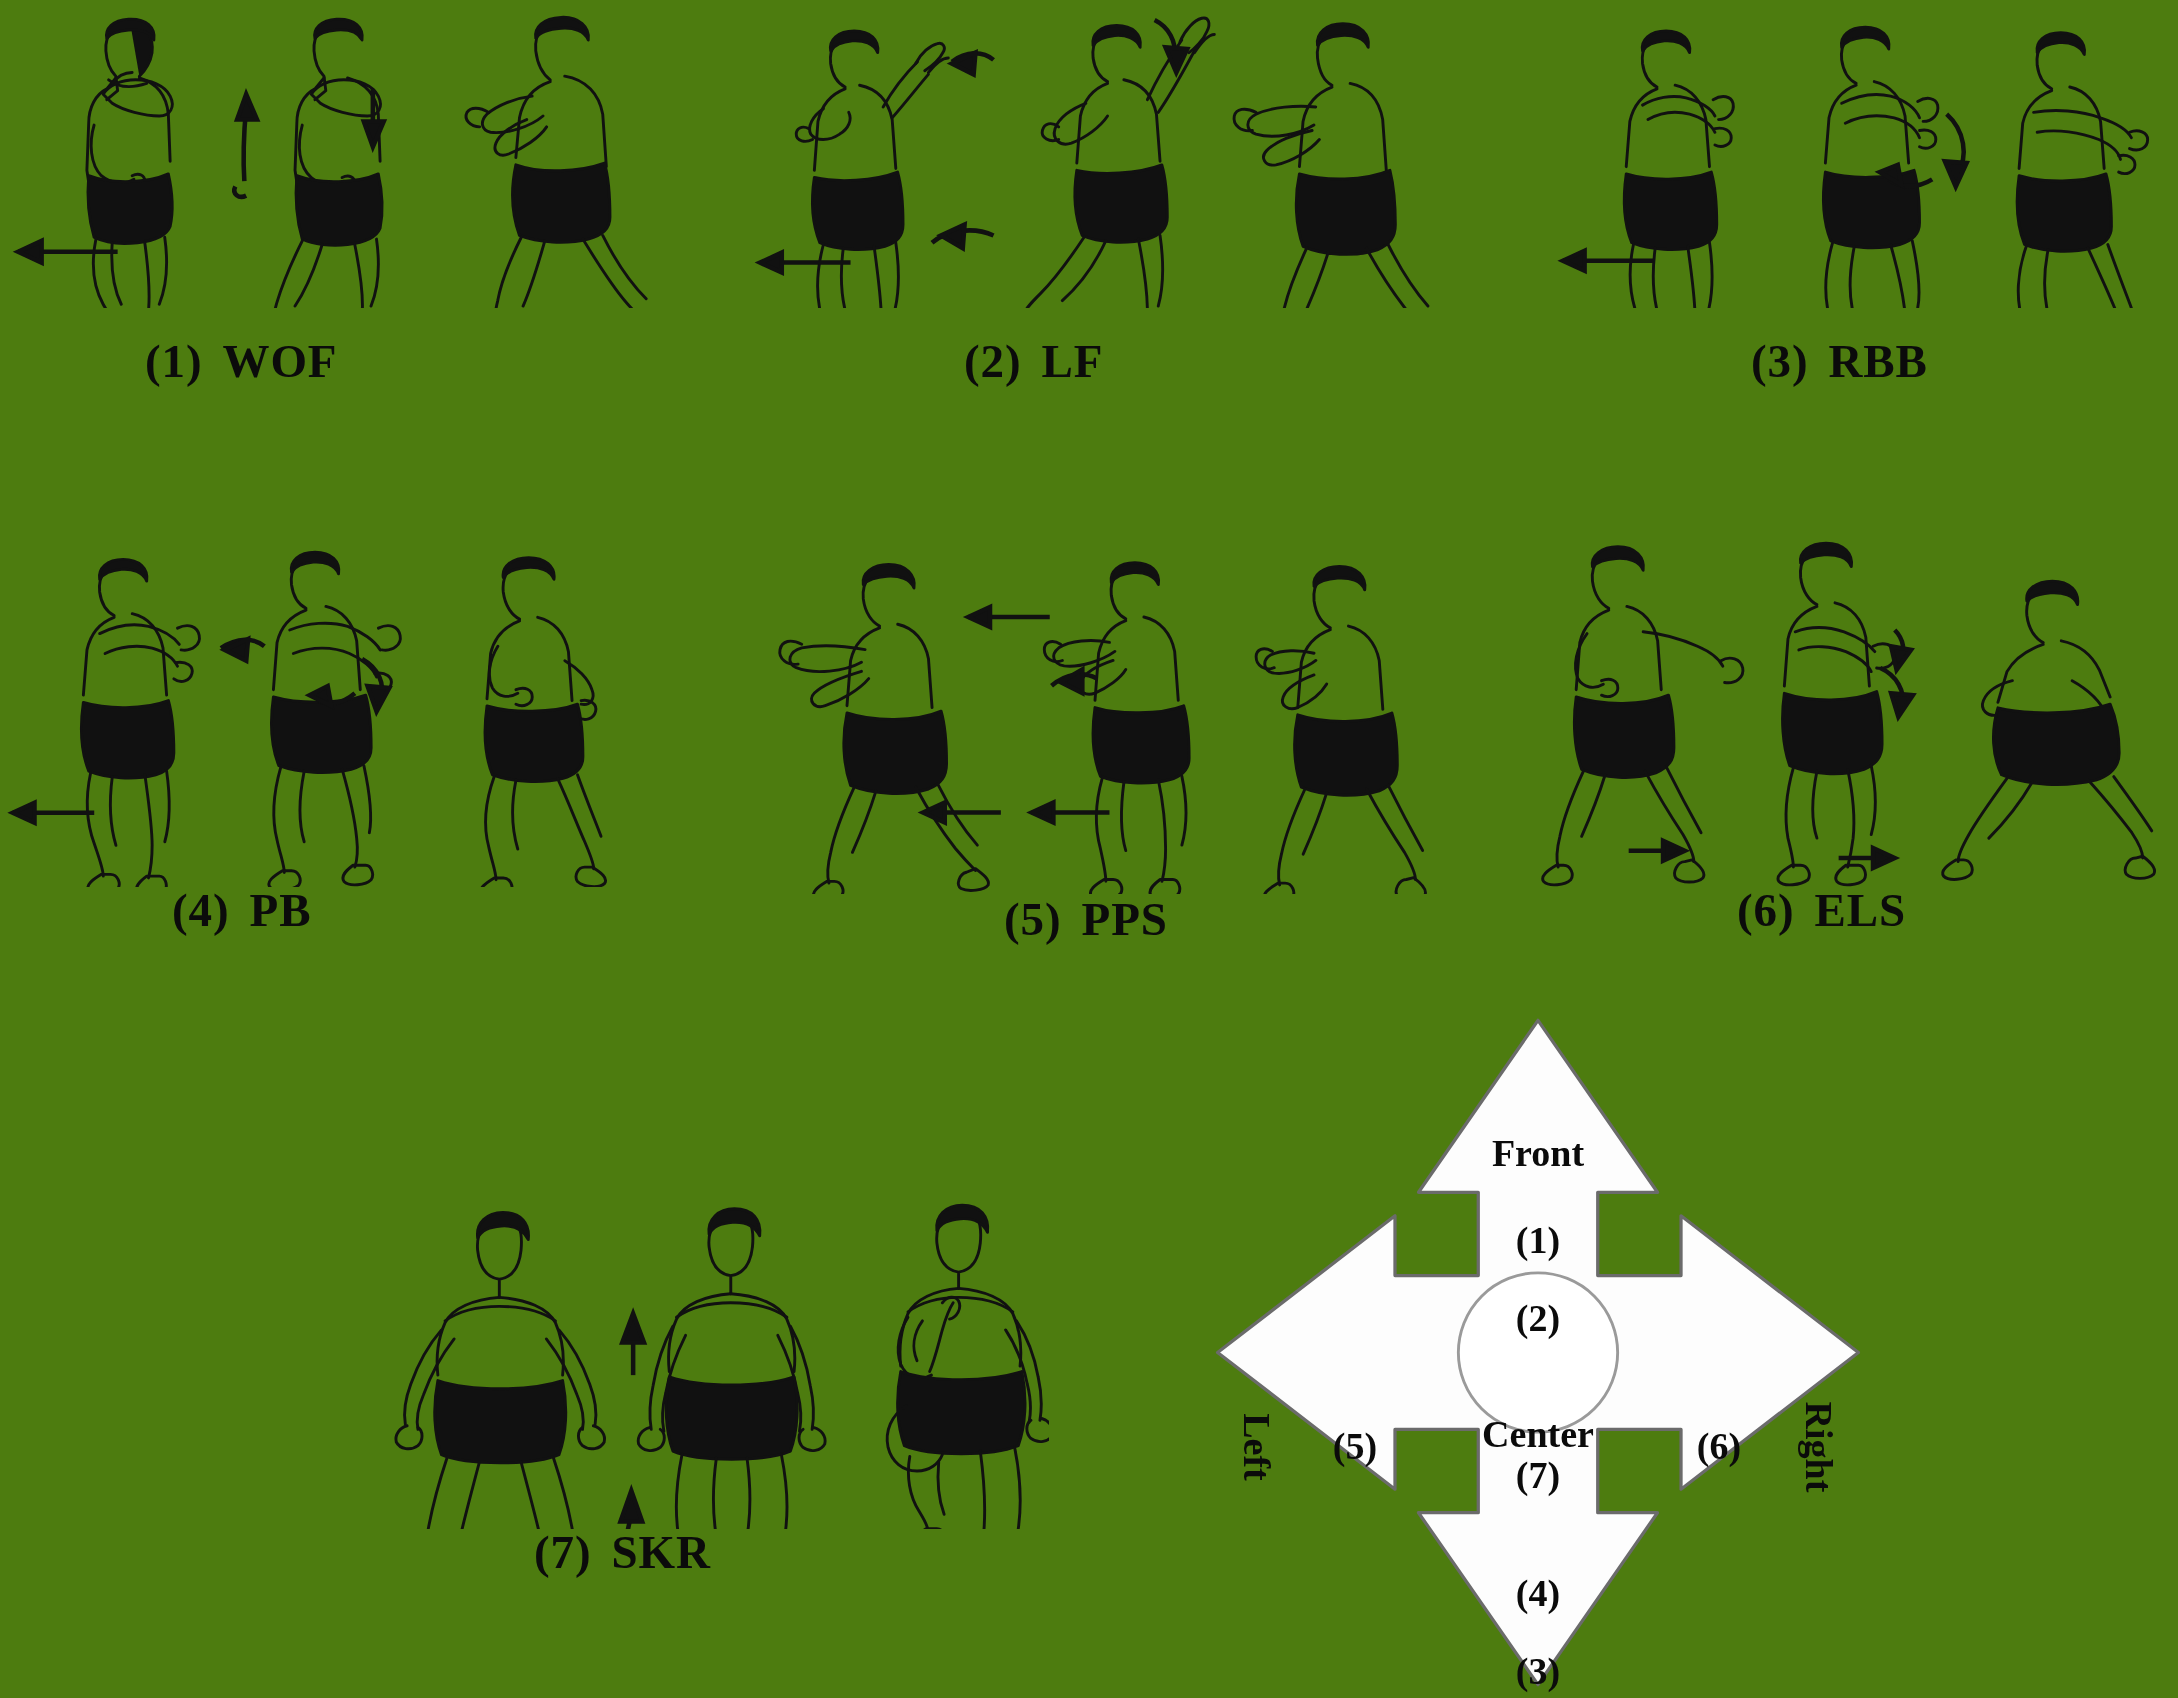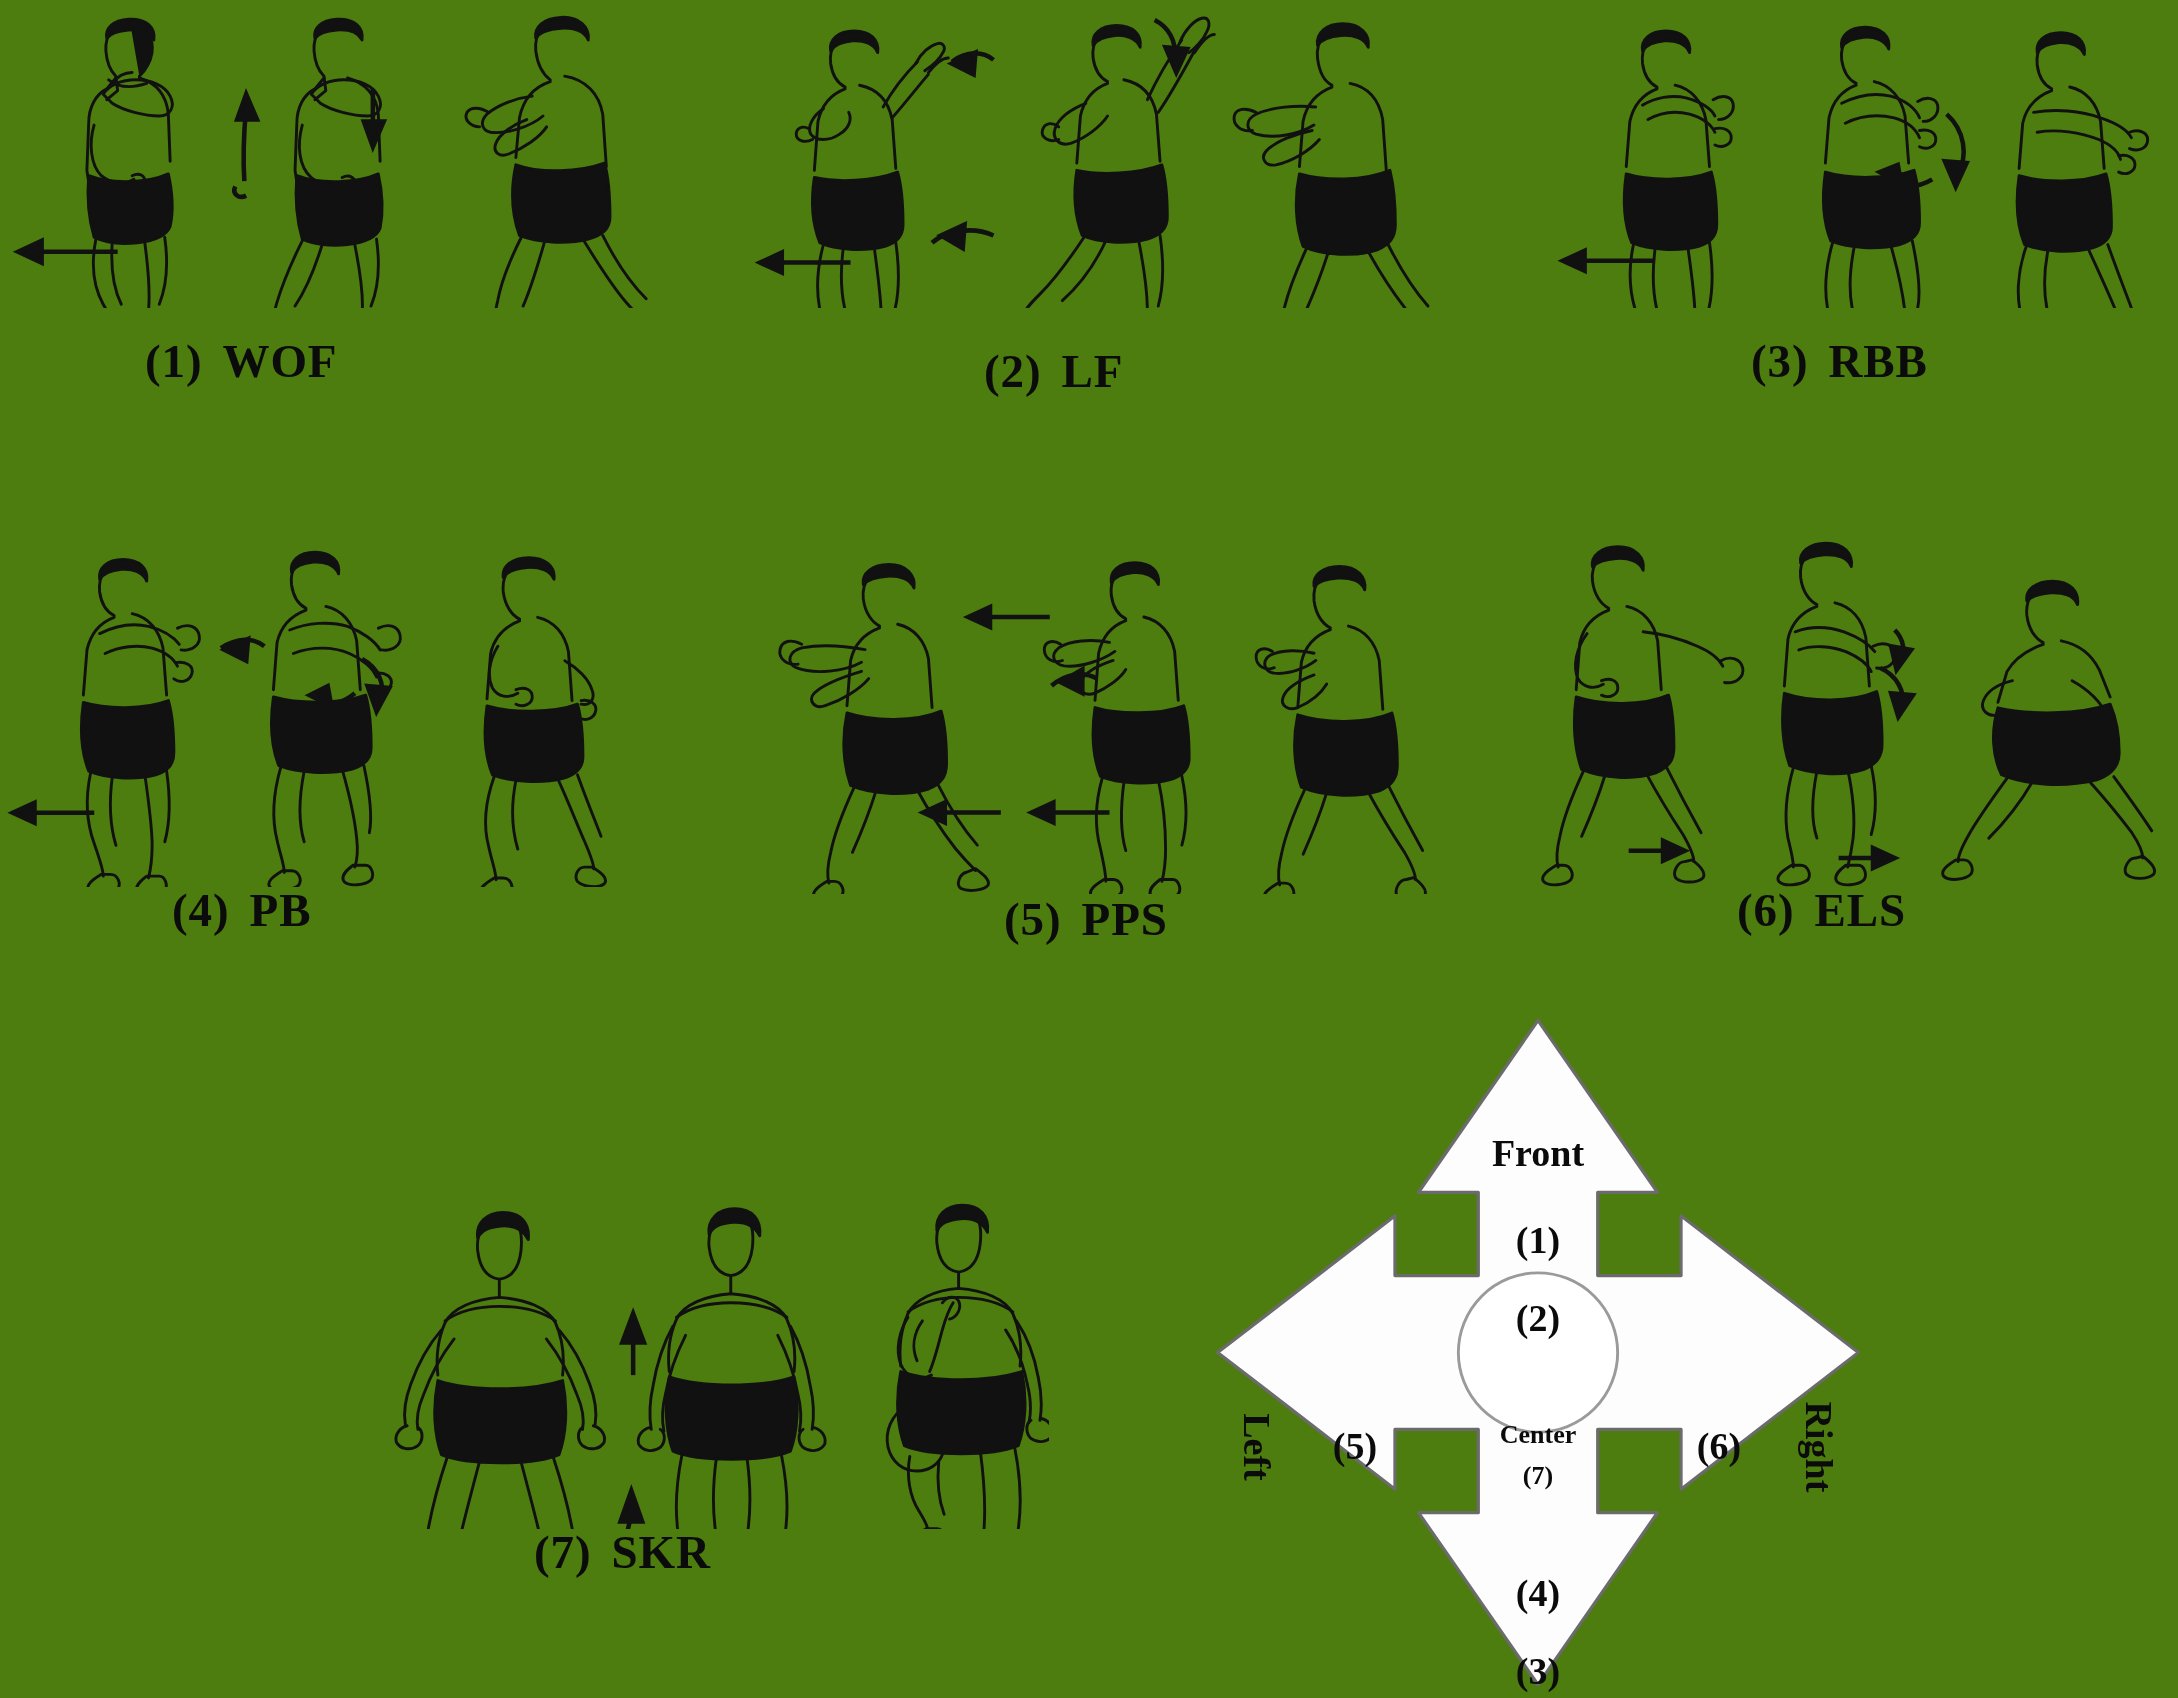--- a/index.html
+++ b/index.html
@@ -47,21 +47,21 @@
     position: absolute;
     font-family: "Liberation Serif", "DejaVu Serif", serif;
     font-weight: bold;
     color: #0b0b0b;
     white-space: nowrap;
     line-height: 1.05;
     text-align: center;
   }
   .cl-dir { font-size: 38px; }
   .cl-step { font-size: 38px; }
-  .cl-center { font-size: 26px; }
+  .cl-center { font-size: 38px; }
   .rot-left  { transform: translate(-50%,-50%) rotate(90deg); }
   .rot-right { transform: translate(-50%,-50%) rotate(90deg); }
   .ctr { transform: translate(-50%,-50%); }
   svg { display: block; }
 </style>
 </head>
 <body>
 
 <div class="figure-root">
 
@@ -226,21 +226,21 @@
       </g>
       <g stroke="#111" stroke-width="5" fill="#111">
         <path d="M446 22 C462 30 470 46 468 62" fill="none"></path>
         <polygon points="470,80 458,52 482,54"></polygon>
       </g>
       <g stroke="#111" stroke-width="5" fill="#111">
         <path d="M200 268 C216 254 246 250 268 260" fill="none"></path>
         <polygon points="236,248 210,260 234,274"></polygon>
       </g>
     </svg>
-    <div class="panel-caption" style="left:213px; top:348px;margin-left:20px;">
+    <div class="panel-caption" style="left:213px; top:338px;">
       <span class="caption-num">(2)</span><span>LF</span>
     </div>
   </div>
 
   <div class="panel" style="left:1552px; top:0px; width:659px; height:308px;">
     <svg class="panel-art" width="659" height="308" viewBox="0 0 728 340">
       <g fill="none" stroke="#111" stroke-width="3.2" stroke-linecap="round" stroke-linejoin="round">
         <g transform="translate(70,24)">
           <path d="M54 16 C38 14 28 28 30 46 C32 60 38 68 46 72"></path>
           <path d="M30 32 C28 20 38 10 56 10 C74 10 84 20 82 34 C78 24 66 20 54 21 C44 22 34 26 30 32 Z" fill="#111" stroke="#111"></path>

